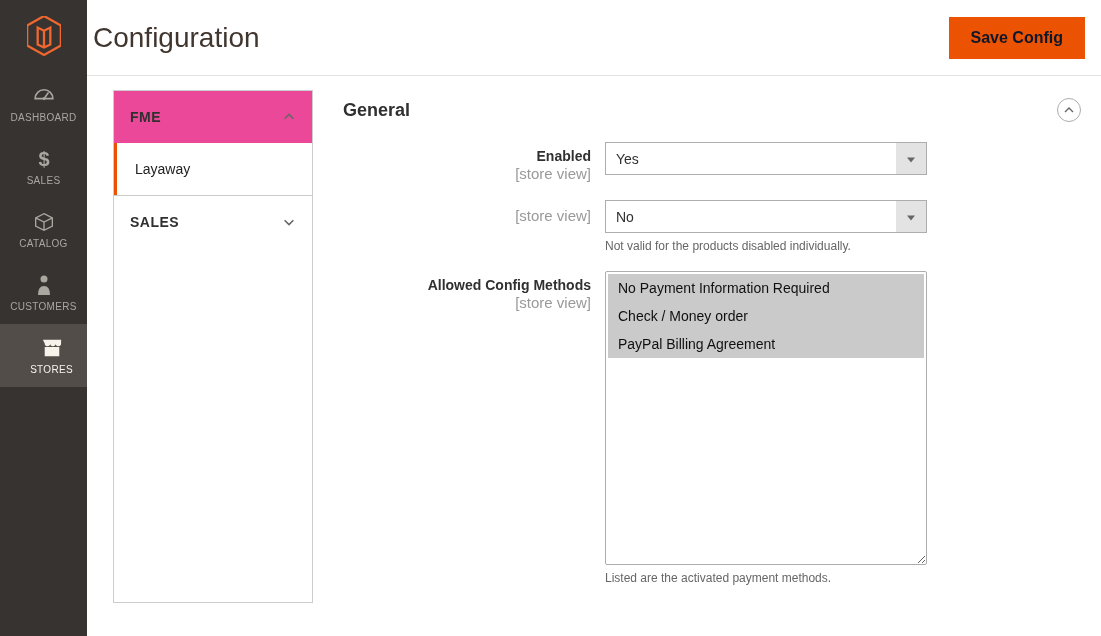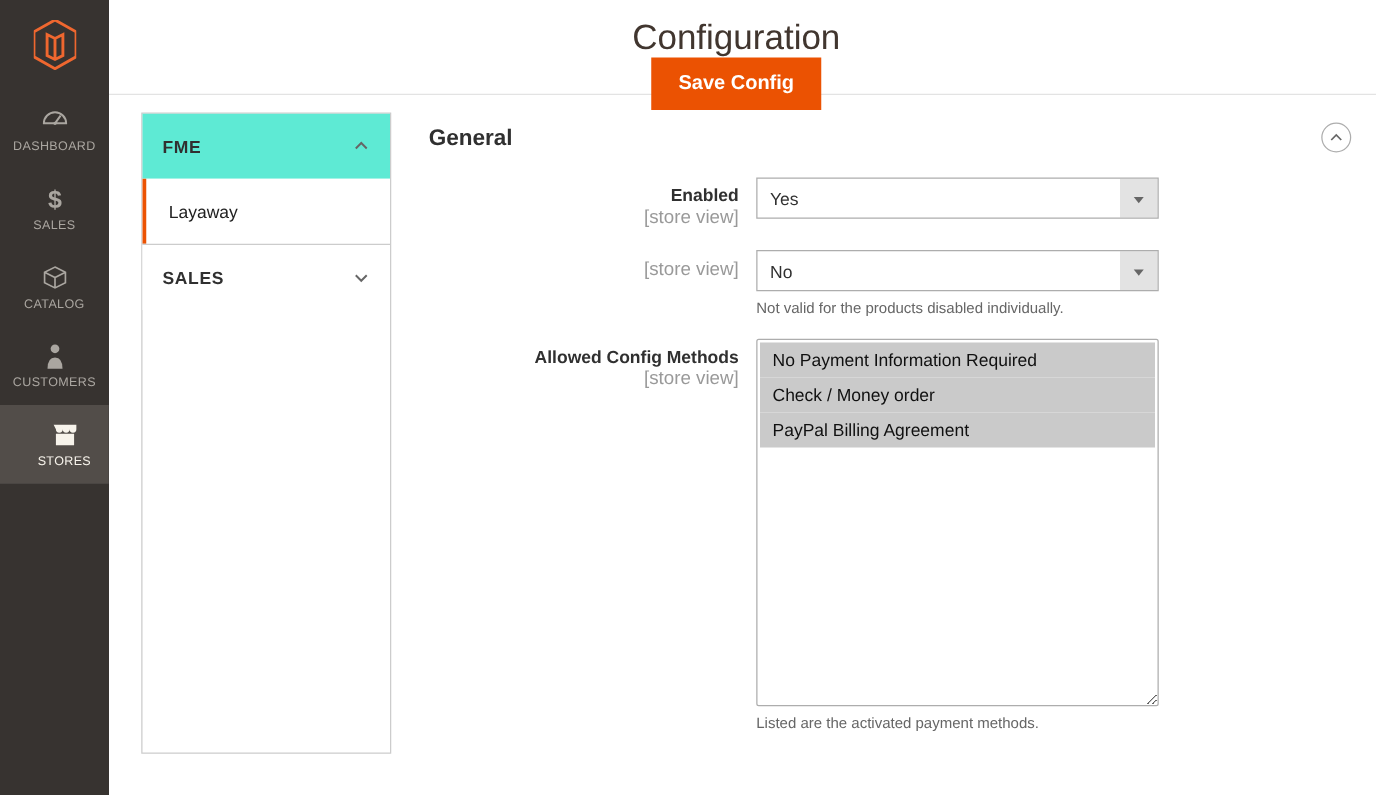--- a/index.html
+++ b/index.html
@@ -9,30 +9,30 @@
 .sidebar { position: fixed; left: 0; top: 0; width: 87px; height: 636px; background: #373330; display: flex; flex-direction: column; }
 .sidebar-logo { height: 72px; display: flex; align-items: center; justify-content: center; }
 .sidebar-logo svg { width: 34px; height: 40px; }
 .sidebar-item { display: flex; flex-direction: column; align-items: center; justify-content: center; padding: 12px 4px; cursor: pointer; color: #aaa6a0; text-decoration: none; }
 .sidebar-item .icon { height: 24px; display: flex; align-items: center; justify-content: center; margin-bottom: 4px; }
 .sidebar-item .label { font-size: 10px; letter-spacing: 0.3px; text-align: center; text-transform: uppercase; }
 .sidebar-item.active { background: #524d49; color: #f7f3eb; padding-left: 20px; }
 
 
 .main { margin-left: 87px; }
-.page-header { display: flex; align-items: center; justify-content: space-between; padding: 14px 16px 14px 6px; border-bottom: 1px solid #e3e3e3; height: 76px; flex-direction: column; }
+.page-header { display: flex; align-items: center; justify-content: space-between; padding: 14px 16px 14px 6px; border-bottom: 1px solid #e3e3e3; height: 76px; }
 .page-title { font-size: 28px; font-weight: 300; color: #41362f; }
-.btn-primary { background: #eb5202; color: #ffffff; border: none; padding: 12px 22px; font-size: 16px; font-weight: 600; cursor: pointer; font-family: inherit; }
+.btn-primary { background: #eb5202; color: #0f172a; border: none; padding: 12px 22px; font-size: 16px; font-weight: 600; cursor: pointer; font-family: inherit; }
 
 .content { display: flex; padding: 14px 16px 14px 26px; gap: 30px; }
 
 
 .config-nav { width: 200px; border: 1px solid #ccc; flex-shrink: 0; }
 .config-nav-group { }
-.config-nav-header { display: flex; align-items: center; justify-content: space-between; padding: 18px 16px; background: #5eead4; font-size: 14px; font-weight: 600; color: #303030; cursor: pointer; letter-spacing: 0.5px; }
+.config-nav-header { display: flex; align-items: center; justify-content: space-between; padding: 18px 16px; background: #ec4899; font-size: 14px; font-weight: 600; color: #303030; cursor: pointer; letter-spacing: 0.5px; }
 .config-nav-header.collapsed { background: #fff; }
 .config-nav-body { background: #fff; }
 .config-nav-link { display: block; padding: 18px 16px 18px 18px; font-size: 14px; color: #333; cursor: pointer; border-left: 3px solid transparent; }
 .config-nav-link.active { border-left-color: #eb5202; color: #222; }
 .config-nav-sep { border-top: 1px solid #ccc; }
 .chev { width: 14px; height: 14px; }
 
 
 .config-form { flex: 1; padding-top: 2px; }
 .section-head { display: flex; align-items: center; justify-content: space-between; padding: 6px 4px 20px 0; }

